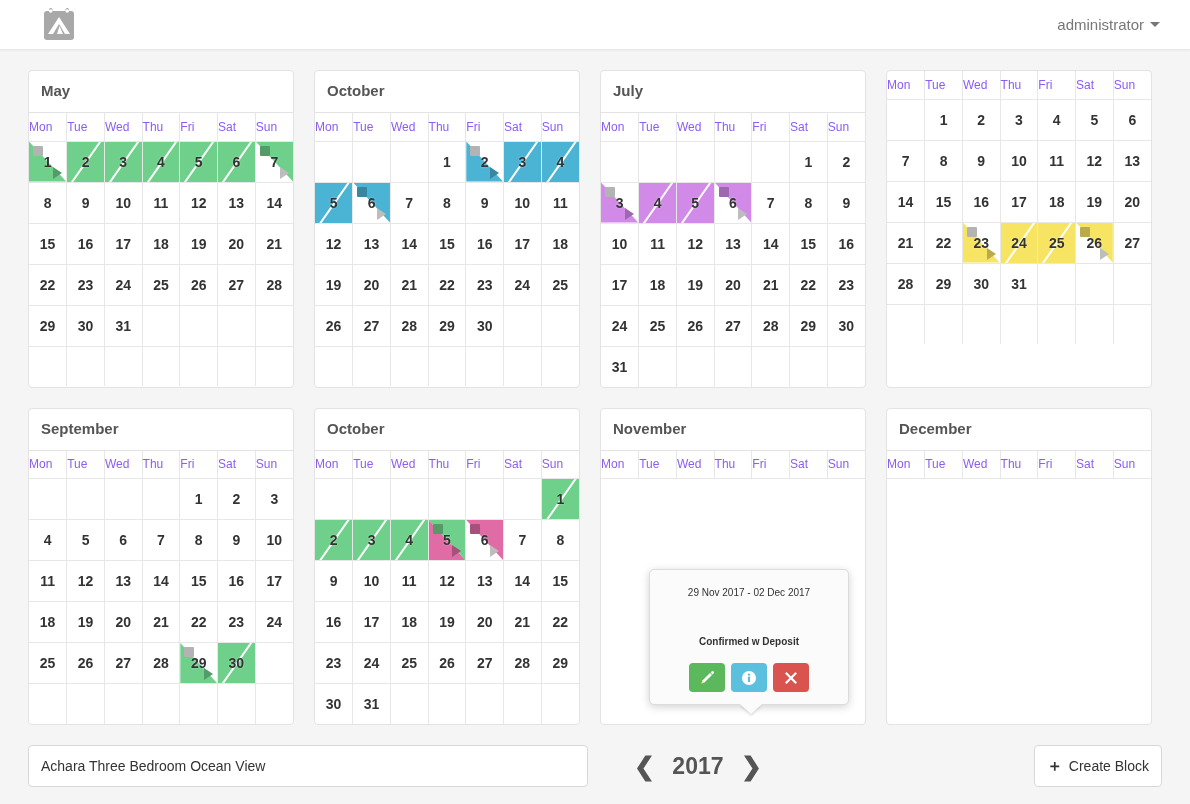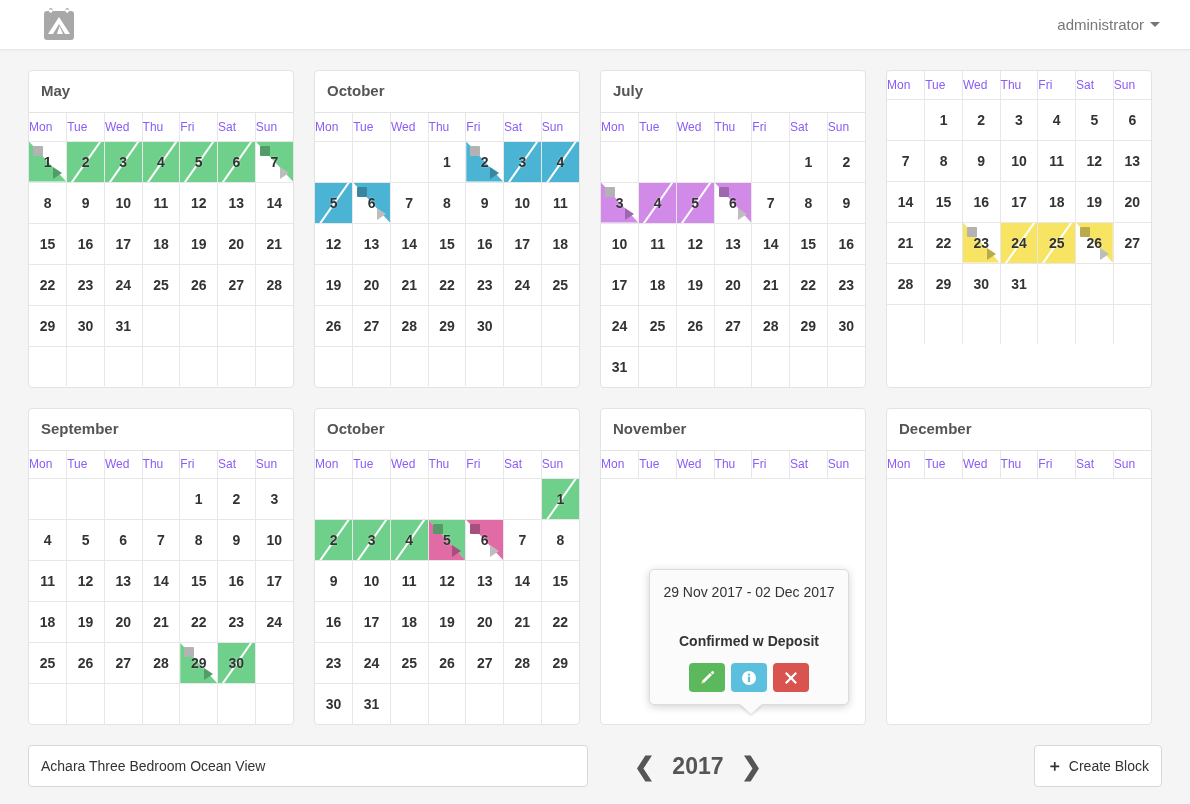--- a/index.html
+++ b/index.html
@@ -178,21 +178,21 @@
     width: 200px;
     background: #fbfbfb;
     border: 1px solid #dcdcdc;
     border-radius: 5px;
     box-shadow: 0 2px 8px rgba(0,0,0,0.18);
     z-index: 50;
     padding: 12px 8px 12px 8px;
     text-align: center;
   }
   #popup .pop-line {
-    font-size: 14px;
+    font-size: 10px;
     color: #333;
     line-height: 21px;
     white-space: nowrap;
   }
   #popup .pop-line.bold { font-weight: bold; margin-top: 28px; }
   #popup .pop-btns {
     margin-top: 11px;
     display: flex;
     justify-content: center;
     gap: 6px;

